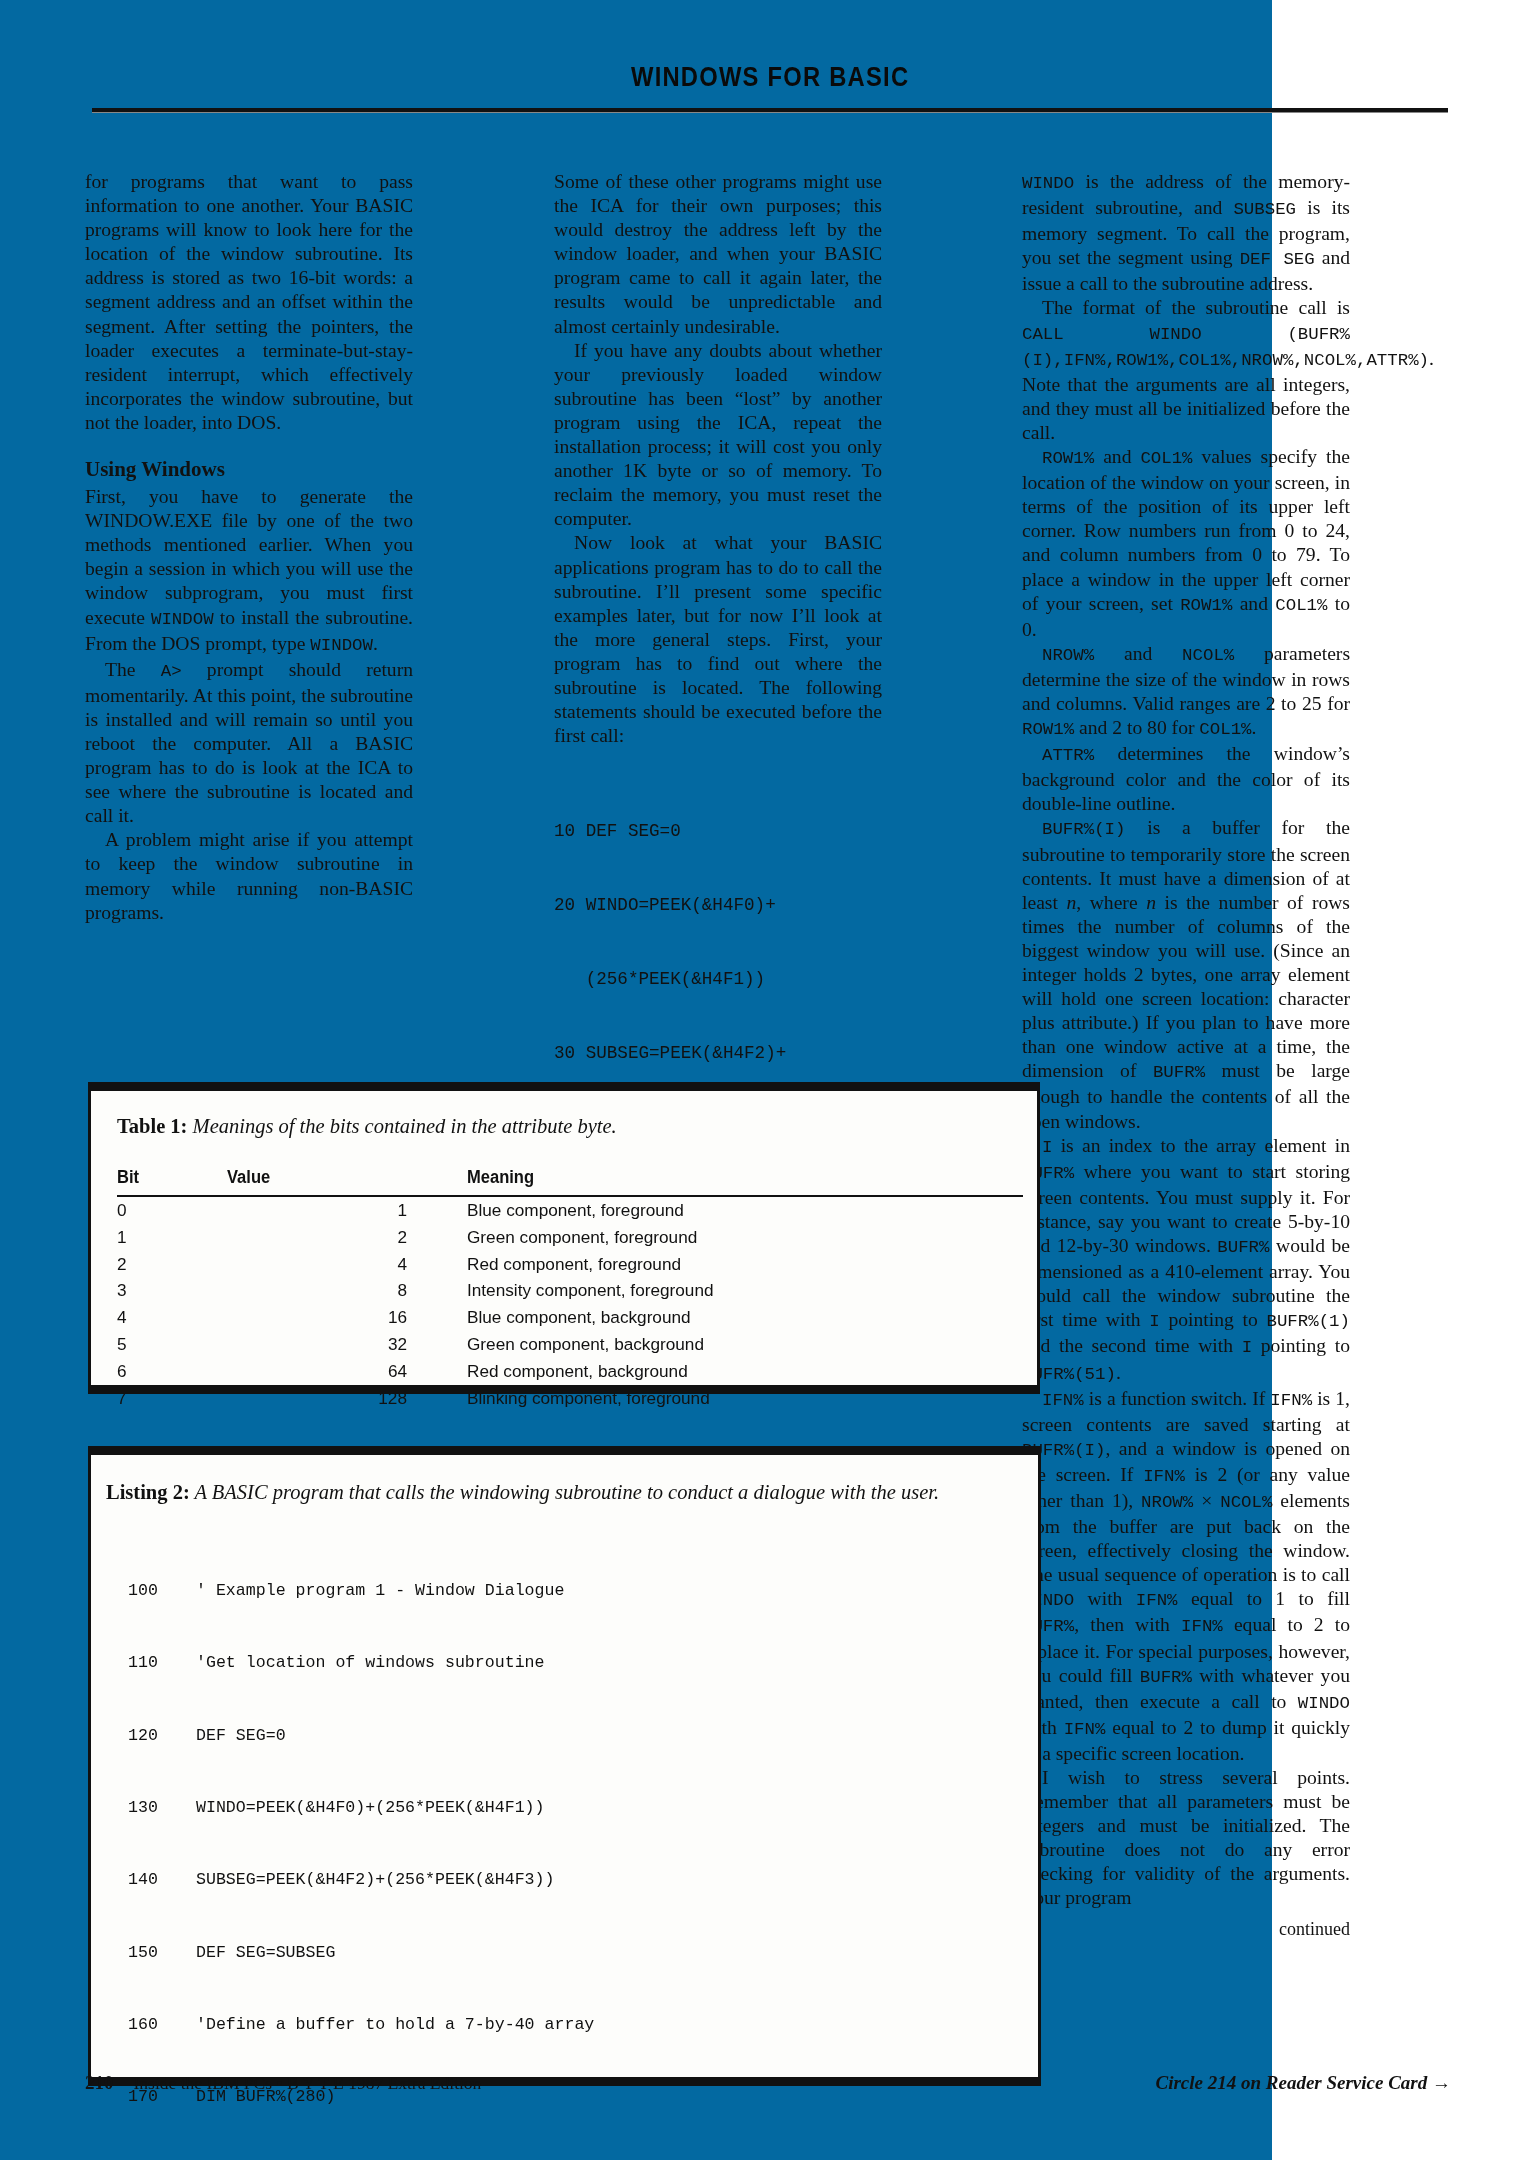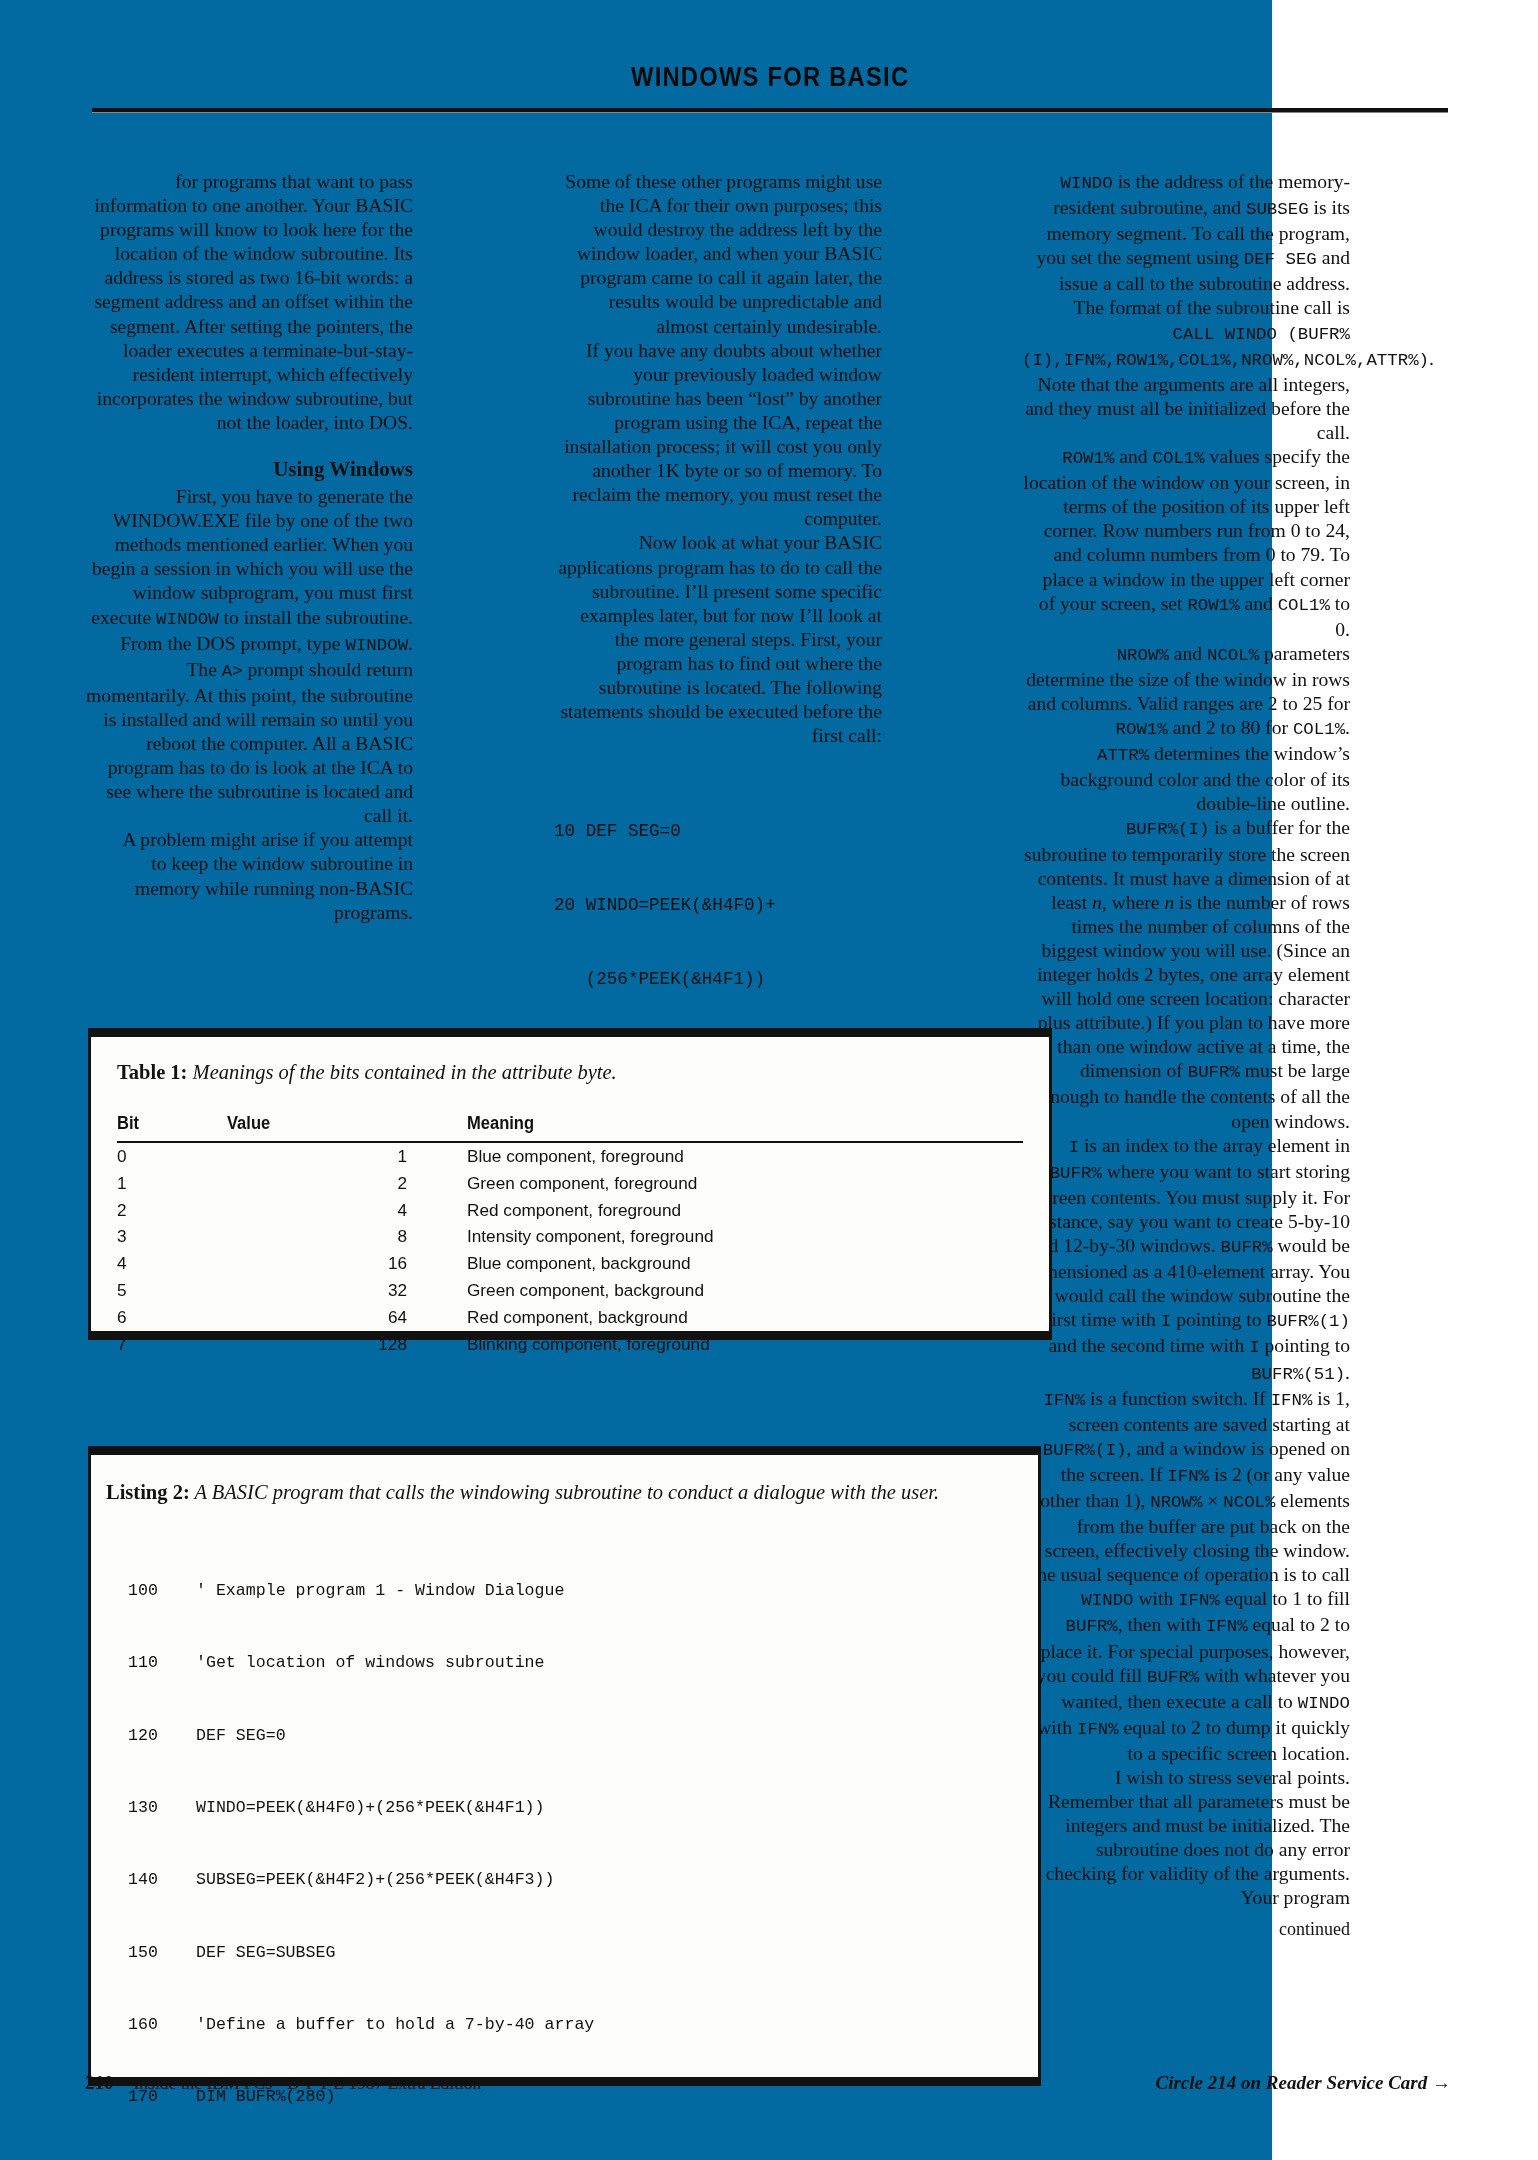--- a/index.html
+++ b/index.html
@@ -67,21 +67,20 @@
     text-justify: inter-word;
     hyphens: none;
   }
   #col1 { left: 85px; }
   #col2 { left: 554px; }
   #col3 { left: 1022px; }
 
   .col p {
     margin: 0;
     text-indent: 0;
-    text-align: right;
   }
   .col p.ind { text-indent: 20px; }
   .subhead {
     font-weight: bold;
     font-size: 21px;
     line-height: 30px;
     margin-top: 19px !important;
     margin-bottom: 1px !important;
     text-align: left;
   }
@@ -244,21 +243,21 @@
     <p class="ind"><code>BUFR%(I)</code><span> is a buffer for the subroutine to temporarily store the screen contents. It must have a dimension of at least </span><i>n</i><span>, where </span><i>n</i><span> is the number of rows times the number of columns of the biggest window you will use. (Since an integer holds 2 bytes, one array element will hold one screen location: character plus attribute.) If you plan to have more than one window active at a time, the dimension of </span><code>BUFR%</code><span> must be large enough to handle the contents of all the open windows.</span></p>
 
     <p class="ind"><code>I</code><span> is an index to the array element in </span><code>BUFR%</code><span> where you want to start storing screen contents. You must supply it. For instance, say you want to create 5-by-10 and 12-by-30 windows. </span><code>BUFR%</code><span> would be dimensioned as a 410-element array. You would call the window subroutine the first time with </span><code>I</code><span> pointing to </span><code>BUFR%(1)</code><span> and the second time with </span><code>I</code><span> pointing to </span><code>BUFR%(51)</code><span>.</span></p>
 
     <p class="ind"><code>IFN%</code><span> is a function switch. If </span><code>IFN%</code><span> is 1, screen contents are saved starting at </span><code>BUFR%(I)</code><span>, and a window is opened on the screen. If </span><code>IFN%</code><span> is 2 (or any value other than 1), </span><code>NROW%</code><span> × </span><code>NCOL%</code><span> elements from the buffer are put back on the screen, effectively closing the window. The usual sequence of operation is to call </span><code>WINDO</code><span> with </span><code>IFN%</code><span> equal to 1 to fill </span><code>BUFR%</code><span>, then with </span><code>IFN%</code><span> equal to 2 to replace it. For special purposes, however, you could fill </span><code>BUFR%</code><span> with whatever you wanted, then execute a call to </span><code>WINDO</code><span> with </span><code>IFN%</code><span> equal to 2 to dump it quickly to a specific screen location.</span></p>
 
     <p class="ind">I wish to stress several points. Remember that all parameters must be integers and must be initialized. The subroutine does not do any error checking for validity of the arguments. Your program</p>
     <span class="continued">continued</span>
   </div>
 
-  <div class="box" style="left:88px; top:1037px; width:906px; height:272px; padding:22px 26px 0 26px;">
+  <div class="box" style="left:88px; top:1091px; width:906px; height:272px; padding:22px 14px 0 26px;">
     <div class="box-bar-top"></div>
     <div class="box-bar-bot"></div>
     <div class="fig-caption">
       <b>Table 1:</b><span> Meanings of the bits contained in the attribute byte.</span>
     </div>
     <table class="tbl" style="margin-top:28px;">
       <thead>
         <tr>
           <th class="c-bit">Bit</th>
           <th class="c-val">Value</th>

